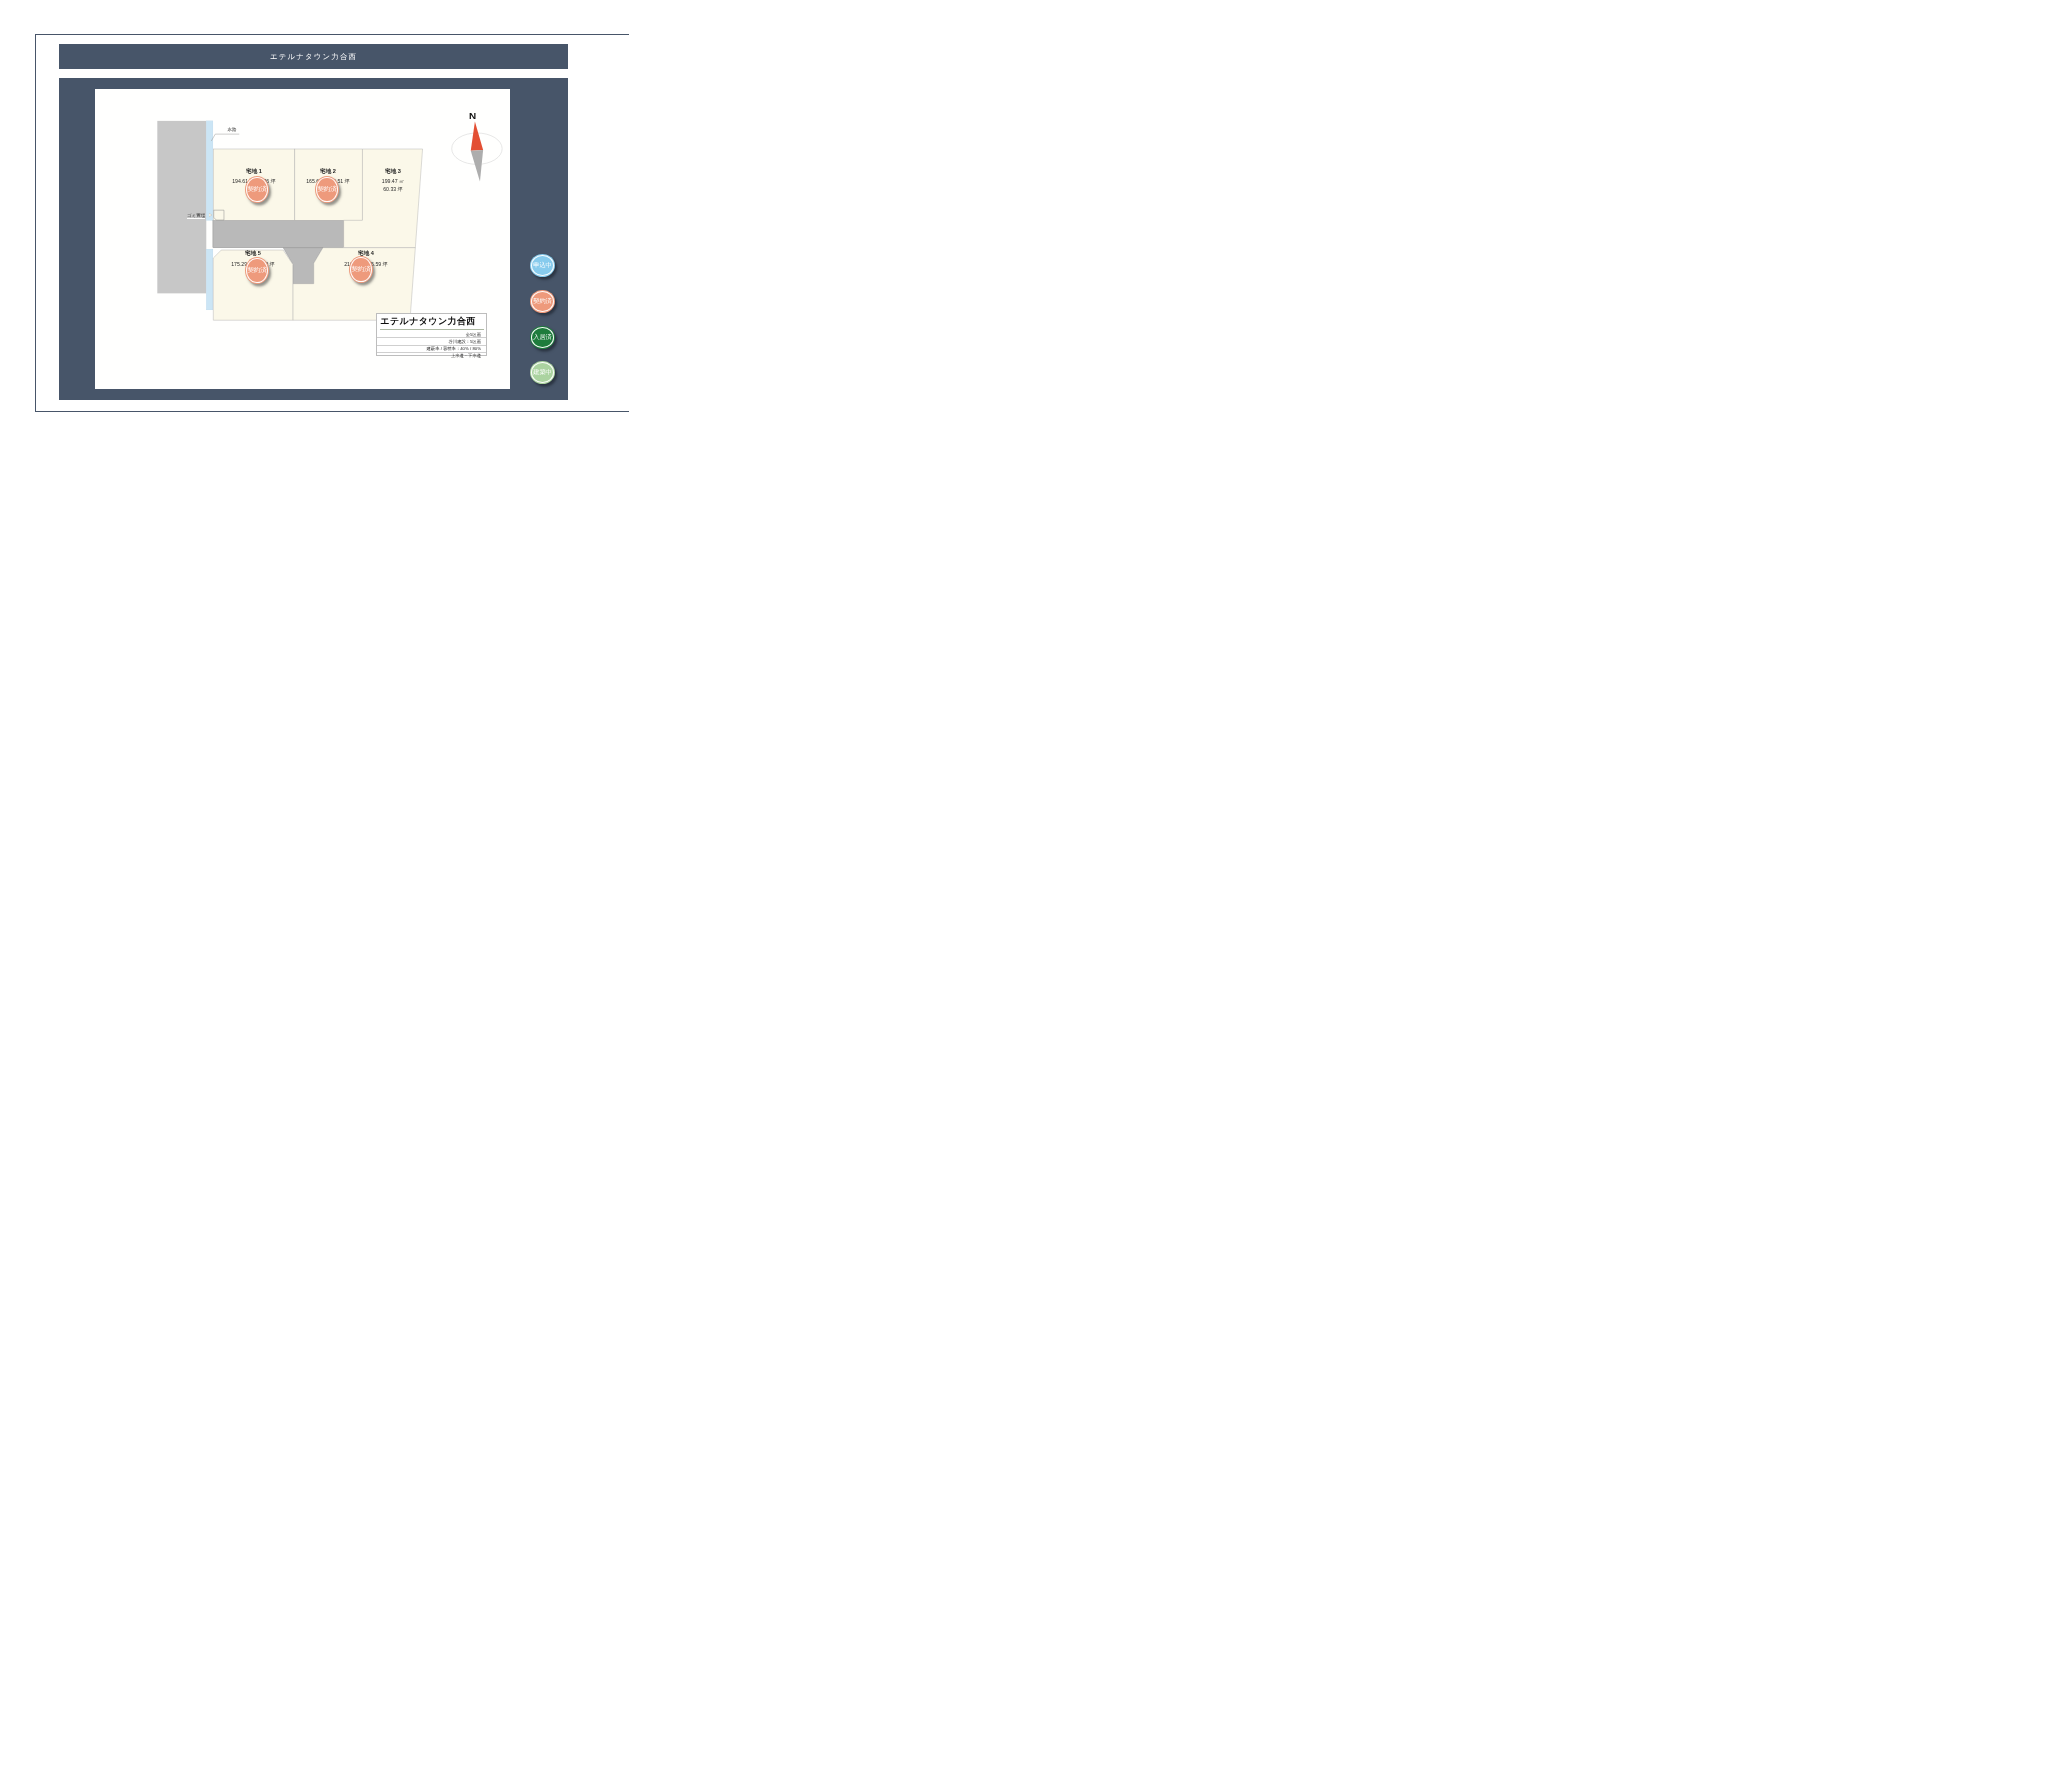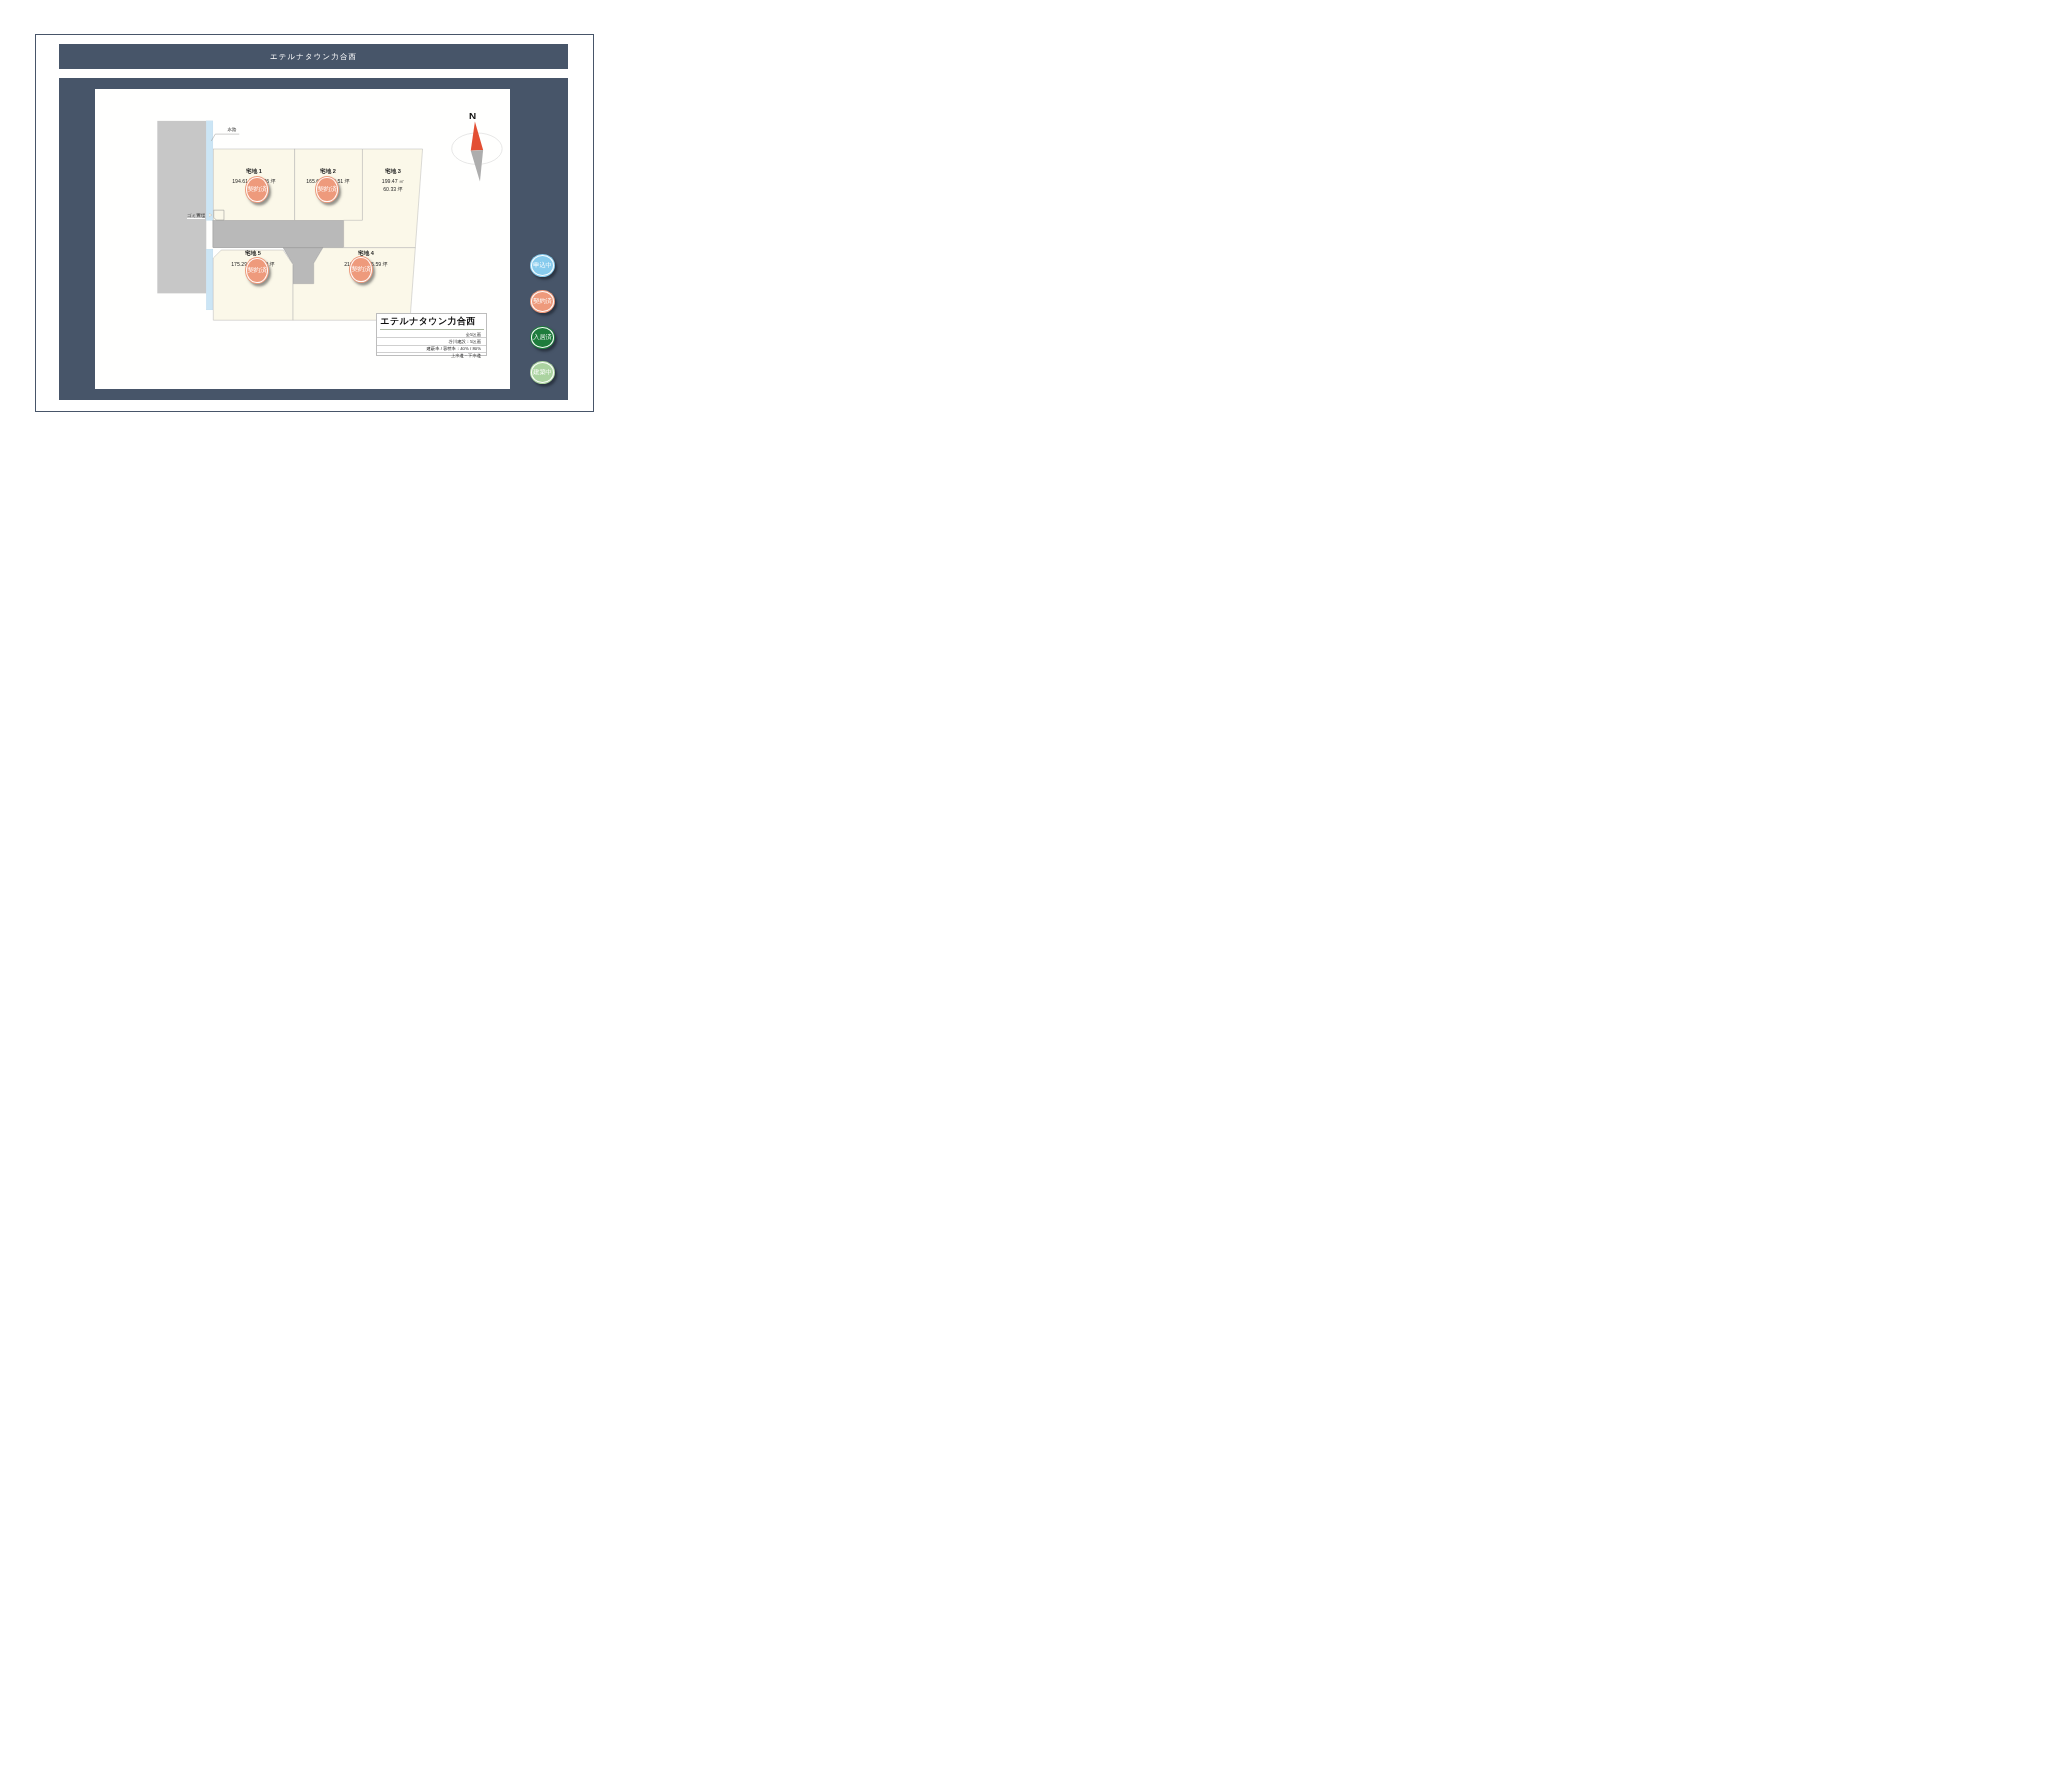--- a/index.html
+++ b/index.html
@@ -1,18 +1,18 @@
 <!DOCTYPE html>
 <html style="font-size:6.6px"><head>
 <meta charset="utf-8">
 <style>
   html,body{margin:0;padding:0;background:#ffffff;}
   .page{position:relative;width:629px;height:444px;background:#ffffff;overflow:hidden;
         font-family:"Liberation Sans","DejaVu Sans",sans-serif;color:#111;}
-  .frame{position:absolute;left:35px;top:34px;width:557px;height:376px;border:0.8px solid #475569;background:#fff;}
+  .frame{position:absolute;left:35px;top:34px;width:557px;height:376px;border:0.8px solid #475569;background:#fff;padding-left:44px;}
   .header-bar{position:absolute;left:23px;top:9px;width:509px;height:25px;background:#475569;
               display:flex;align-items:center;justify-content:center;}
   .header-bar span{color:#fff;font-size:7.4px;letter-spacing:1.2px;}
   .main-panel{position:absolute;left:23px;top:43px;width:509px;height:322px;background:#475569;}
   .map-panel{position:absolute;left:36px;top:10.7px;width:415px;height:300px;background:#fffffe;}
   .map-panel svg{position:absolute;left:0;top:0;}
 
   .lot-title{position:absolute;transform:translate(-50%,-50%);font-size:5.6px;font-weight:bold;
              color:#1c1c1c;white-space:nowrap;z-index:2;}
   .lot-area{position:absolute;transform:translate(-50%,-50%);font-size:5.2px;color:#2b2b2b;

